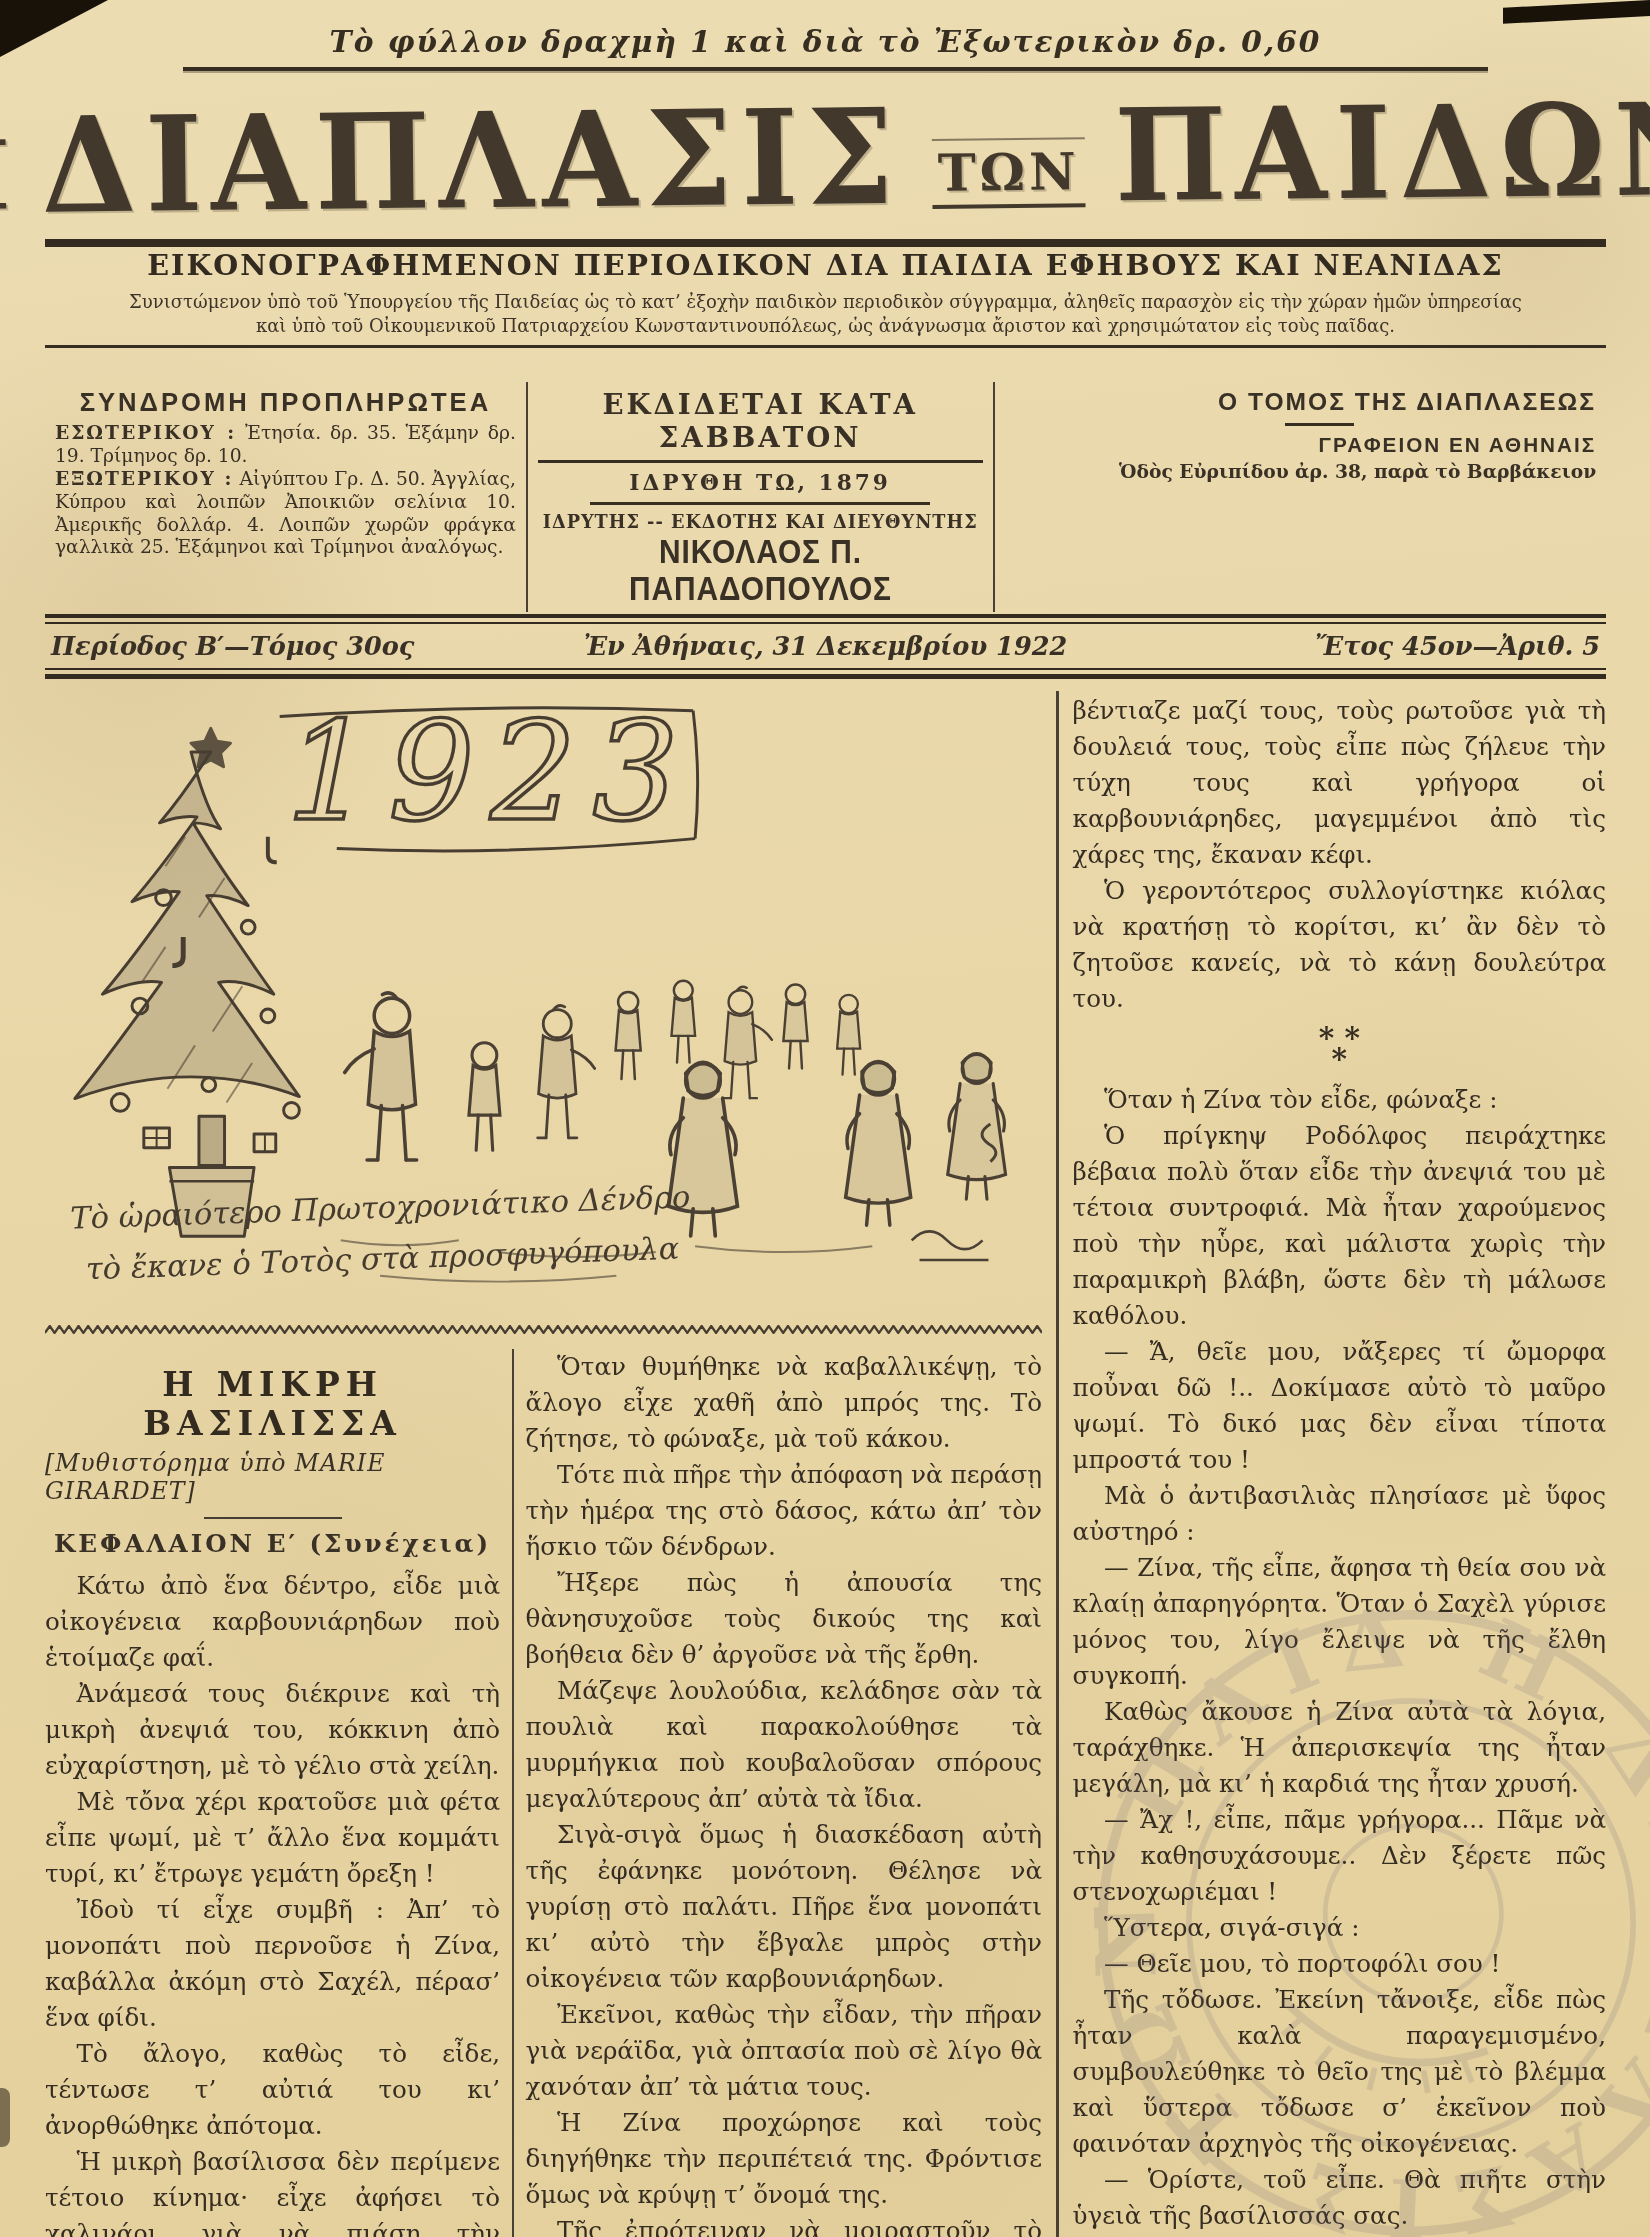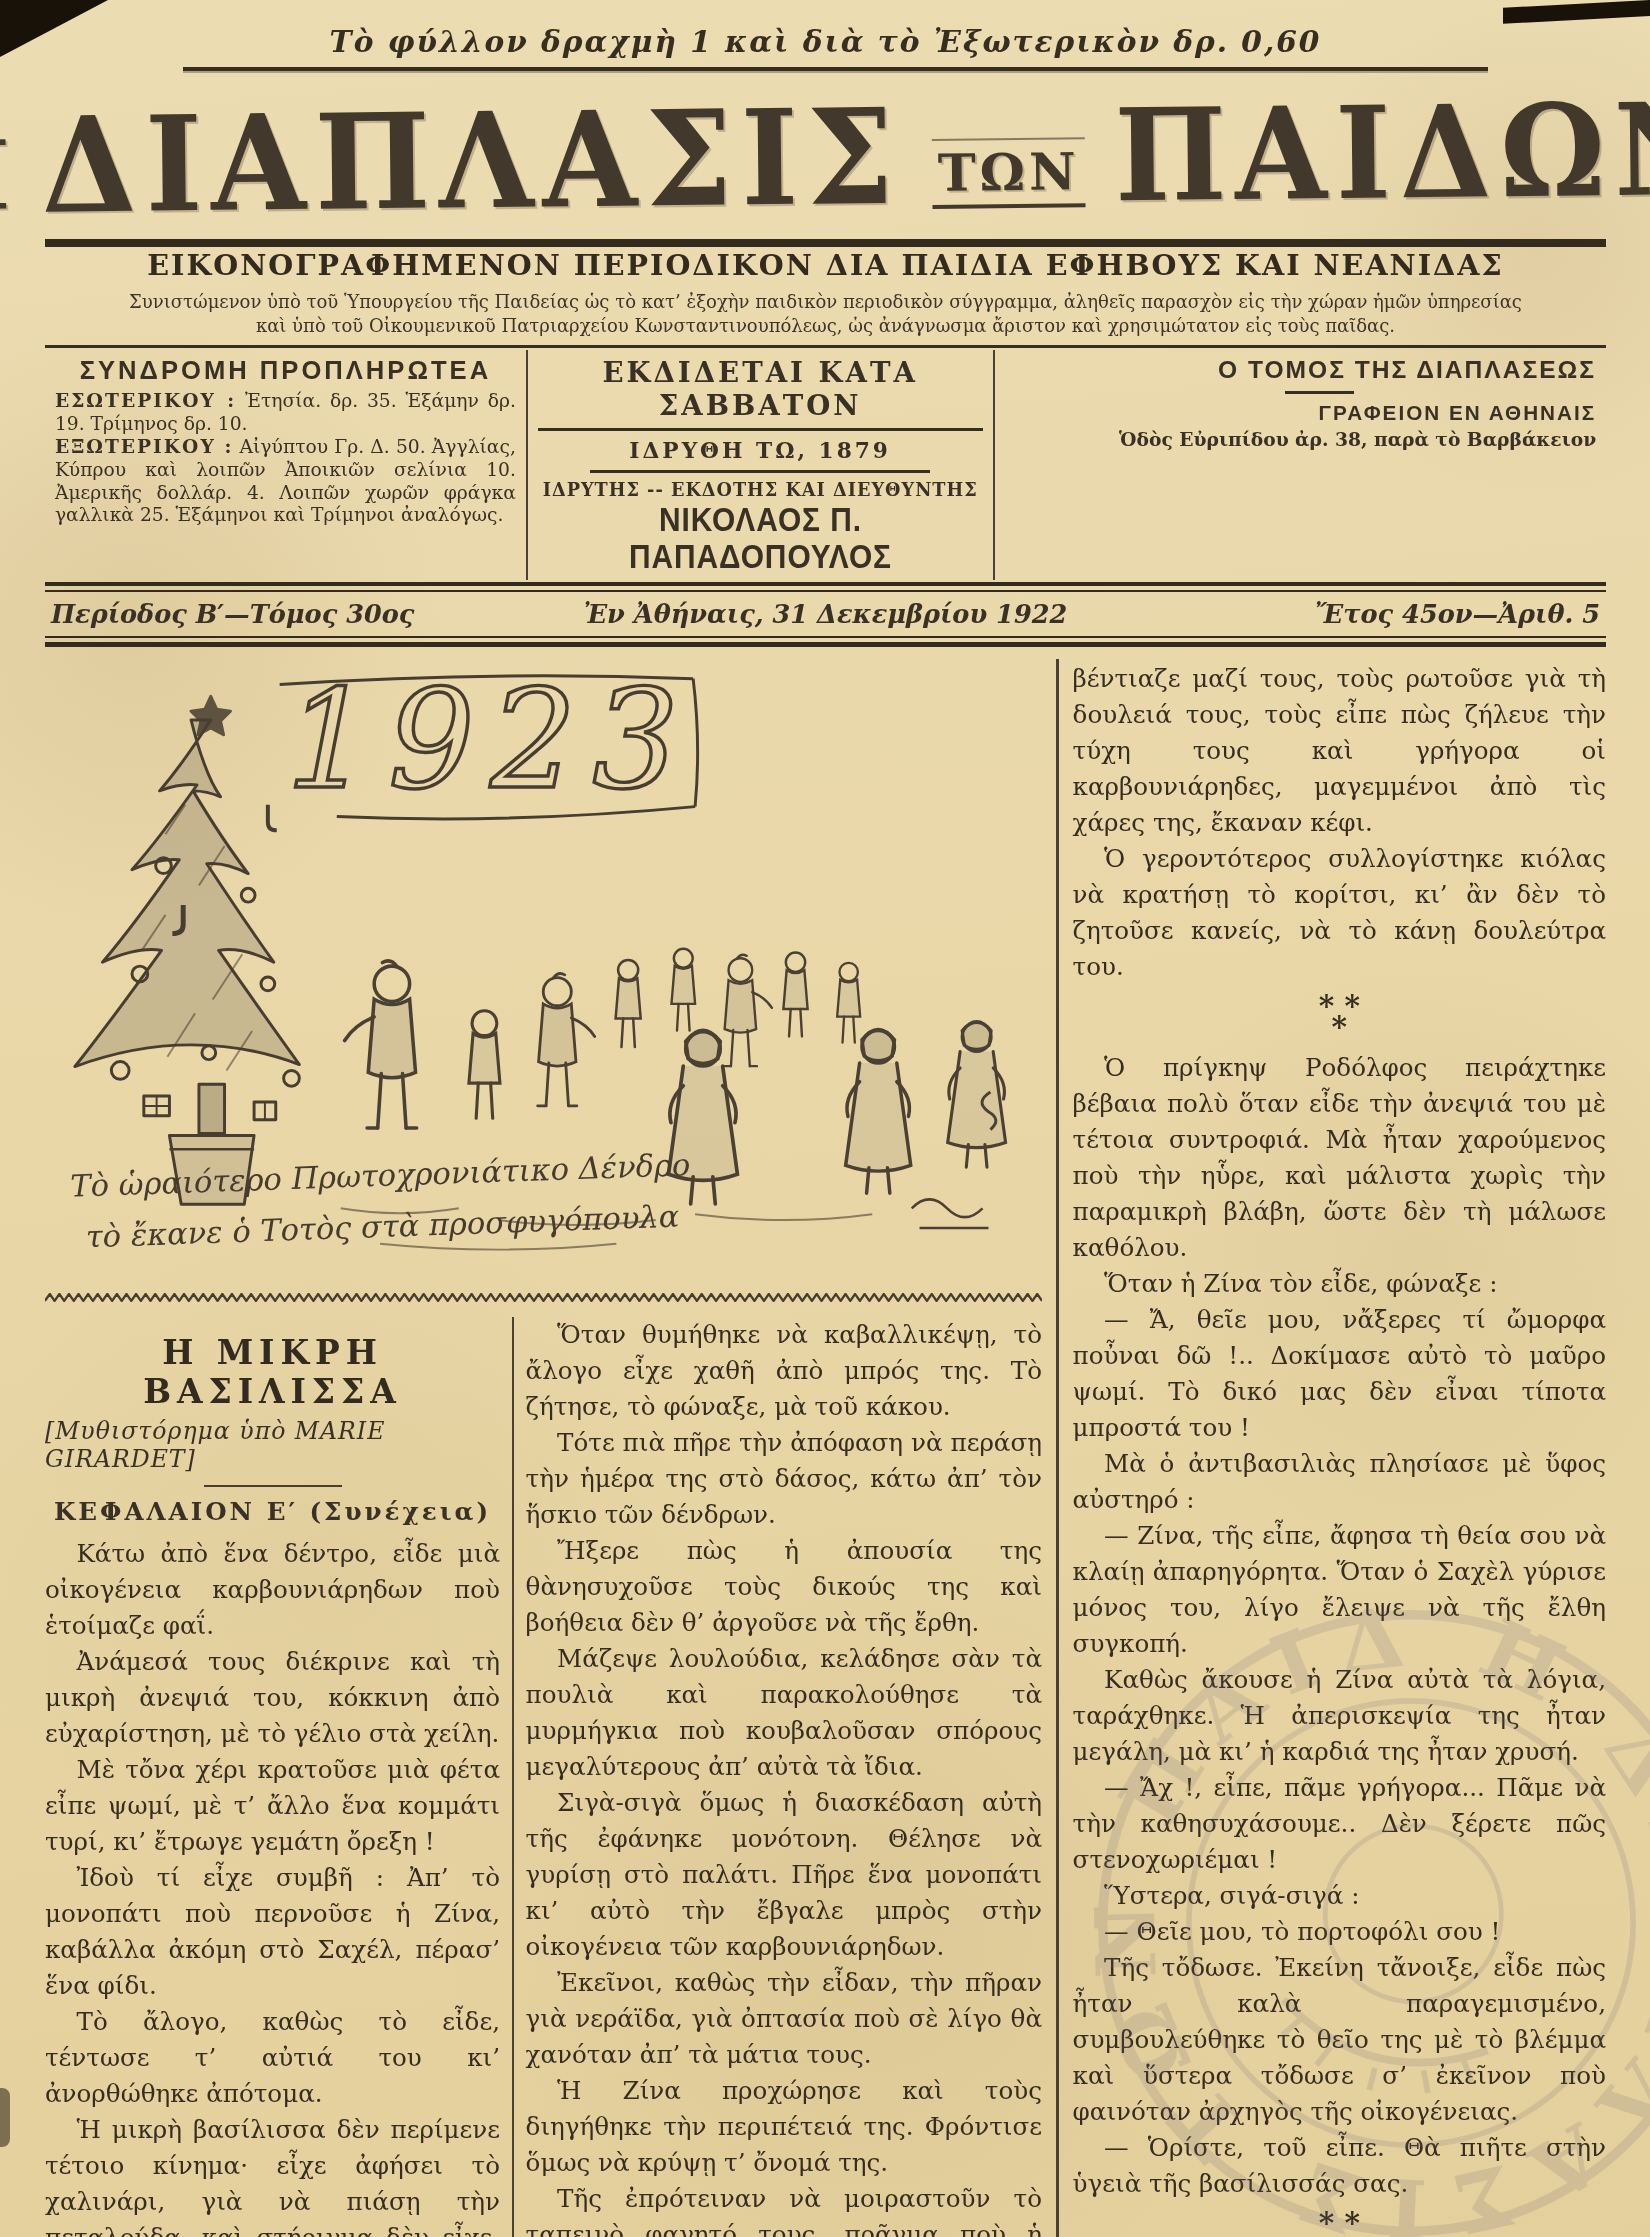--- a/index.html
+++ b/index.html
@@ -29,21 +29,21 @@
   .mh-w1{font-size:122px;letter-spacing:8.9px;transform:scaleY(1.08);}
   .mh-w2{font-size:51px;letter-spacing:3.9px;border-bottom:4.9px solid #42392c;border-top:2px solid rgba(66,57,44,.6);padding:2px 5.9px;position:relative;top:-7.9px;}
   .mh-w3{font-size:118px;letter-spacing:8.9px;transform:scaleY(1.08);}
   .rule-heavy{height:7.9px;background:#332b20;margin:9.9px 0 0 0;}
   .subtitle{text-align:center;font-weight:bold;font-size:28.6px;letter-spacing:2px;margin-top:1px;color:#332b20;}
   .endorse{text-align:center;font-size:18px;line-height:23.6px;color:#3d342a;}
   .endorse.first{margin-top:7.9px;}
   .rule-med{height:3px;background:#372e22;margin-top:7.9px;}
 
   
-  .info-row{display:flex;align-items:stretch;min-height:156px;}
+  .info-row{display:flex;align-items:stretch;min-height:156px;margin-top:32px;}
   .info-vr{width:2px;background:#4a4136;margin:2px 0;}
   .info-box{padding:7.9px 9.9px 5.9px 9.9px;}
   .box-sub{flex:0 0 461px;}
   .box-pub{flex:0 0 445px;text-align:center;}
   .box-vol{flex:1;text-align:right;padding-left:48px;}
   .sub-title{font-family:"Liberation Sans", sans-serif;font-weight:bold;font-size:25.6px;letter-spacing:3px;text-align:center;margin-bottom:3.9px;}
   .sub-line{font-size:18.7px;line-height:22.7px;text-align:justify;margin:0;}
   .sub-line b{letter-spacing:2px;}
   .pub-issued{font-weight:bold;font-size:27.6px;letter-spacing:3px;border-bottom:3px solid #372e22;padding-bottom:5.9px;}
   .pub-founded{font-weight:bold;font-size:21.7px;letter-spacing:3px;padding:6.9px 39px;border-bottom:3px solid #372e22;display:inline-block;}
@@ -265,22 +265,22 @@
       <div class="mainrule"></div>
 
       <div class="col3">
         <div class="body-text">
             <p>βέντιαζε μαζί τους, τοὺς ρωτοῦσε γιὰ τὴ δουλειά τους, τοὺς εἶπε πὼς ζήλευε τὴν τύχη τους καὶ γρήγορα οἱ καρβουνιάρηδες, μαγεμμένοι ἀπὸ τὶς χάρες της, ἔκαναν κέφι.</p>
             <p>Ὁ γεροντότερος συλλογίστηκε κιόλας νὰ κρατήσῃ τὸ κορίτσι, κι’ ἂν δὲν τὸ ζητοῦσε κανείς, νὰ τὸ κάνῃ δουλεύτρα του.</p>
             <p class="asterism">
               <span>*&nbsp;*</span>
               <span>*</span>
             </p>
+            <p>Ὅταν ἡ Ζίνα τὸν εἶδε, φώναξε :</p>
             <p>Ὁ πρίγκηψ Ροδόλφος πειράχτηκε βέβαια πολὺ ὅταν εἶδε τὴν ἀνεψιά του μὲ τέτοια συντροφιά. Μὰ ἦταν χαρούμενος ποὺ τὴν ηὗρε, καὶ μάλιστα χωρὶς τὴν παραμικρὴ βλάβη, ὥστε δὲν τὴ μάλωσε καθόλου.</p>
-            <p>Ὅταν ἡ Ζίνα τὸν εἶδε, φώναξε :</p>
             <p>— Ἄ, θεῖε μου, νἄξερες τί ὤμορφα ποὖναι δῶ !.. Δοκίμασε αὐτὸ τὸ μαῦρο ψωμί. Τὸ δικό μας δὲν εἶναι τίποτα μπροστά του !</p>
             <p>Μὰ ὁ ἀντιβασιλιὰς πλησίασε μὲ ὕφος αὐστηρό :</p>
             <p>— Ζίνα, τῆς εἶπε, ἄφησα τὴ θεία σου νὰ κλαίῃ ἀπαρηγόρητα. Ὅταν ὁ Σαχὲλ γύρισε μόνος του, λίγο ἔλειψε νὰ τῆς ἔλθη συγκοπή.</p>
             <p>Καθὼς ἄκουσε ἡ Ζίνα αὐτὰ τὰ λόγια, ταράχθηκε. Ἡ ἀπερισκεψία της ἦταν μεγάλη, μὰ κι’ ἡ καρδιά της ἦταν χρυσή.</p>
             <p>— Ἄχ !, εἶπε, πᾶμε γρήγορα... Πᾶμε νὰ τὴν καθησυχάσουμε.. Δὲν ξέρετε πῶς στενοχωριέμαι !</p>
             <p>Ὕστερα, σιγά-σιγά :</p>
             <p>— Θεῖε μου, τὸ πορτοφόλι σου !</p>
             <p>Τῆς τὄδωσε. Ἐκείνη τἄνοιξε, εἶδε πὼς ἦταν καλὰ παραγεμισμένο, συμβουλεύθηκε τὸ θεῖο της μὲ τὸ βλέμμα καὶ ὕστερα τὄδωσε σ’ ἐκεῖνον ποὺ φαινόταν ἀρχηγὸς τῆς οἰκογένειας.</p>
             <p>— Ὁρίστε, τοῦ εἶπε. Θὰ πιῆτε στὴν ὑγειὰ τῆς βασίλισσάς σας.</p>
             <p class="asterism">

